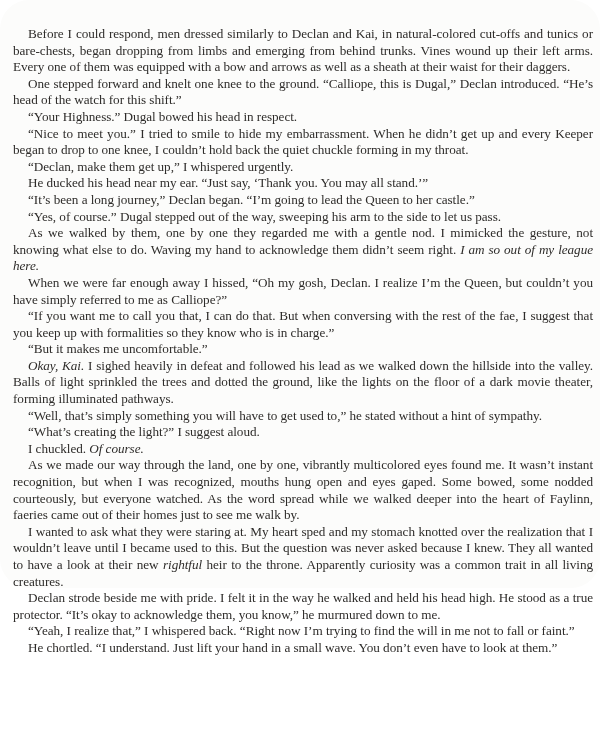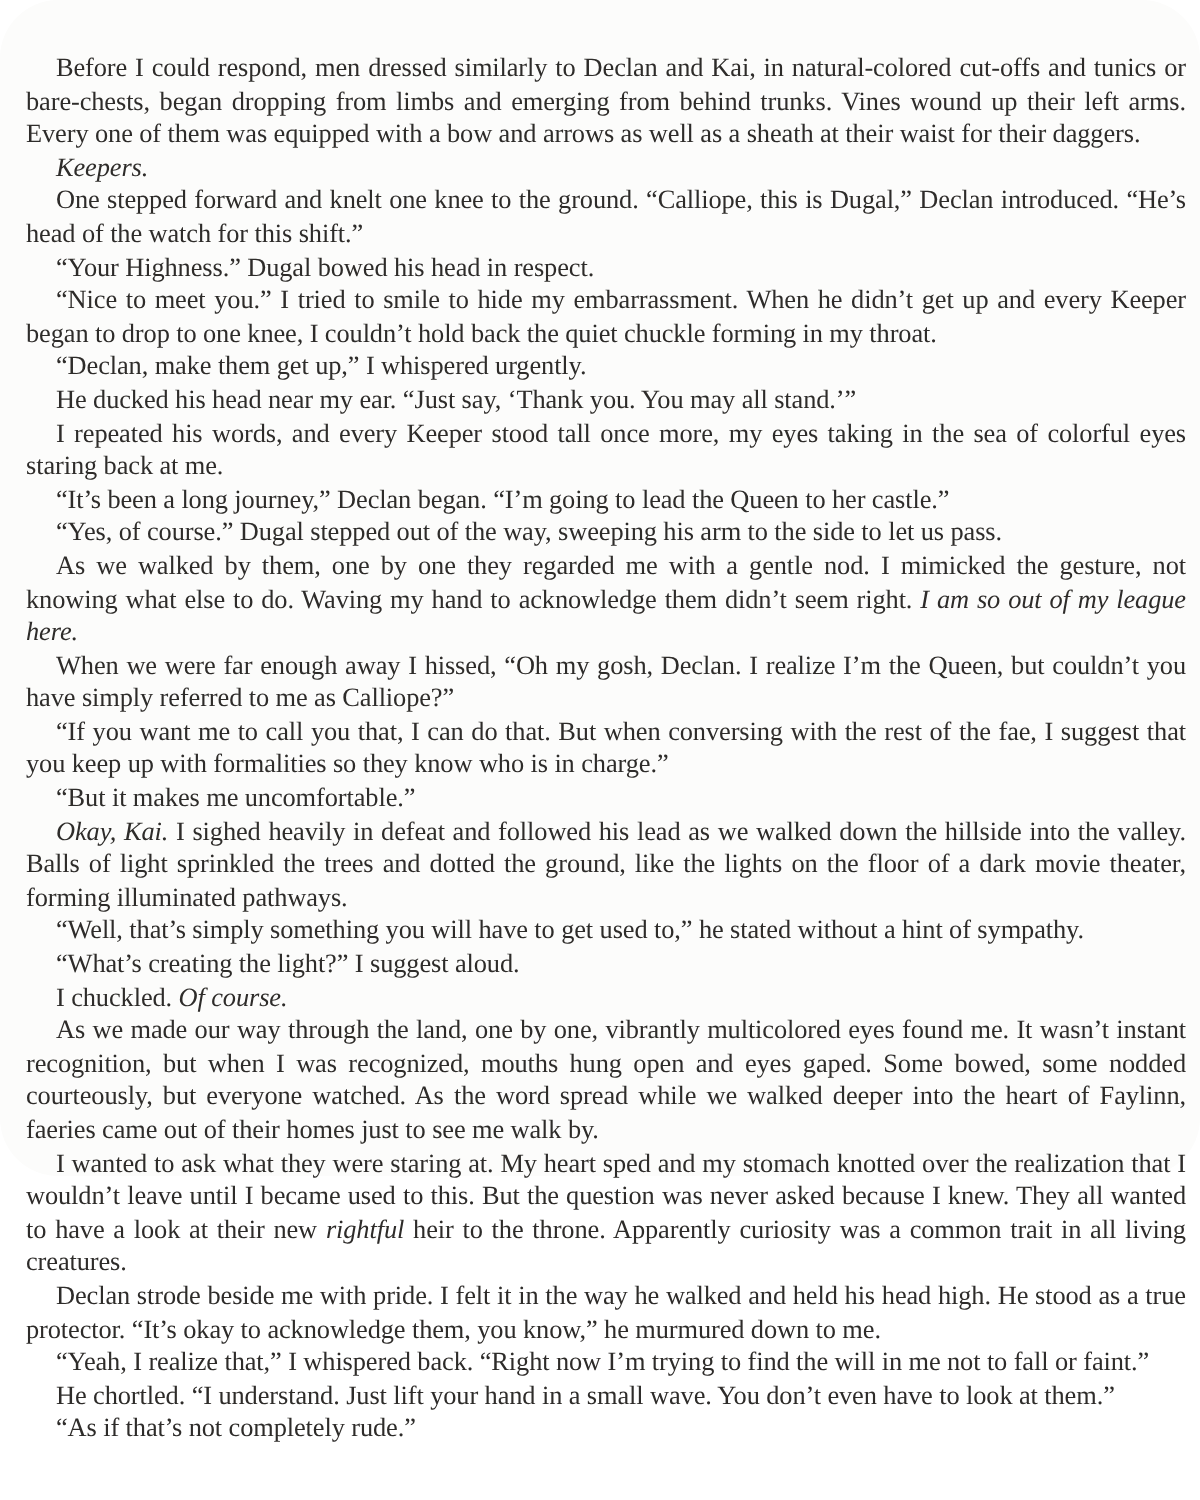--- a/index.html
+++ b/index.html
@@ -35,37 +35,34 @@
   .seg.italic {
     font-style: italic;
   }
 </style>
 </head>
 <body>
 
 <div class="page" style="background: rgb(252, 252, 251);">
   <div class="text-column" id="text-column" style="color: rgb(46, 44, 42);">
       <p class="para"><span class="seg">Before I could respond, men dressed similarly to Declan and Kai, in natural-colored cut-offs and tunics or bare-chests, began dropping from limbs and emerging from behind trunks. Vines wound up their left arms. Every one of them was equipped with a bow and arrows as well as a sheath at their waist for their daggers.</span></p>
-      <p class="para"><span class="seg italic">Keepers.</span></p>
       <p class="para"><span class="seg">One stepped forward and knelt one knee to the ground. “Calliope, this is Dugal,” Declan introduced. “He’s head of the watch for this shift.”</span></p>
       <p class="para"><span class="seg">“Your Highness.” Dugal bowed his head in respect.</span></p>
       <p class="para"><span class="seg">“Nice to meet you.” I tried to smile to hide my embarrassment. When he didn’t get up and every Keeper began to drop to one knee, I couldn’t hold back the quiet chuckle forming in my throat.</span></p>
       <p class="para"><span class="seg">“Declan, make them get up,” I whispered urgently.</span></p>
       <p class="para"><span class="seg">He ducked his head near my ear. “Just say, ‘Thank you. You may all stand.’”</span></p>
-      <p class="para"><span class="seg">I repeated his words, and every Keeper stood tall once more, my eyes taking in the sea of colorful eyes staring back at me.</span></p>
       <p class="para"><span class="seg">“It’s been a long journey,” Declan began. “I’m going to lead the Queen to her castle.”</span></p>
       <p class="para"><span class="seg">“Yes, of course.” Dugal stepped out of the way, sweeping his arm to the side to let us pass.</span></p>
       <p class="para"><span class="seg">As we walked by them, one by one they regarded me with a gentle nod. I mimicked the gesture, not knowing what else to do. Waving my hand to acknowledge them didn’t seem right. </span><span class="seg italic">I am so out of my league here.</span></p>
       <p class="para"><span class="seg">When we were far enough away I hissed, “Oh my gosh, Declan. I realize I’m the Queen, but couldn’t you have simply referred to me as Calliope?”</span></p>
       <p class="para"><span class="seg">“If you want me to call you that, I can do that. But when conversing with the rest of the fae, I suggest that you keep up with formalities so they know who is in charge.”</span></p>
       <p class="para"><span class="seg">“But it makes me uncomfortable.”</span></p>
       <p class="para"><span class="seg italic">Okay, Kai.</span><span class="seg"> I sighed heavily in defeat and followed his lead as we walked down the hillside into the valley. Balls of light sprinkled the trees and dotted the ground, like the lights on the floor of a dark movie theater, forming illuminated pathways.</span></p>
       <p class="para"><span class="seg">“Well, that’s simply something you will have to get used to,” he stated without a hint of sympathy.</span></p>
       <p class="para"><span class="seg">“What’s creating the light?” I suggest aloud.</span></p>
       <p class="para"><span class="seg">I chuckled. </span><span class="seg italic">Of course.</span></p>
       <p class="para"><span class="seg">As we made our way through the land, one by one, vibrantly multicolored eyes found me. It wasn’t instant recognition, but when I was recognized, mouths hung open and eyes gaped. Some bowed, some nodded courteously, but everyone watched. As the word spread while we walked deeper into the heart of Faylinn, faeries came out of their homes just to see me walk by.</span></p>
       <p class="para"><span class="seg">I wanted to ask what they were staring at. My heart sped and my stomach knotted over the realization that I wouldn’t leave until I became used to this. But the question was never asked because I knew. They all wanted to have a look at their new </span><span class="seg italic">rightful</span><span class="seg"> heir to the throne. Apparently curiosity was a common trait in all living creatures.</span></p>
       <p class="para"><span class="seg">Declan strode beside me with pride. I felt it in the way he walked and held his head high. He stood as a true protector. “It’s okay to acknowledge them, you know,” he murmured down to me.</span></p>
       <p class="para"><span class="seg">“Yeah, I realize that,” I whispered back. “Right now I’m trying to find the will in me not to fall or faint.”</span></p>
       <p class="para"><span class="seg">He chortled. “I understand. Just lift your hand in a small wave. You don’t even have to look at them.”</span></p>
-      <p class="para"><span class="seg">“As if that’s not completely rude.”</span></p>
     </div>
 </div>
 
 </body></html>

